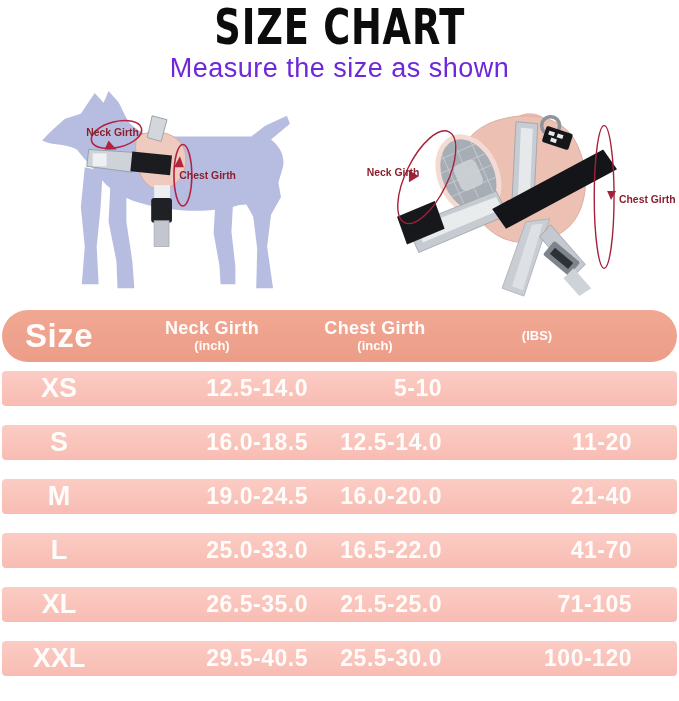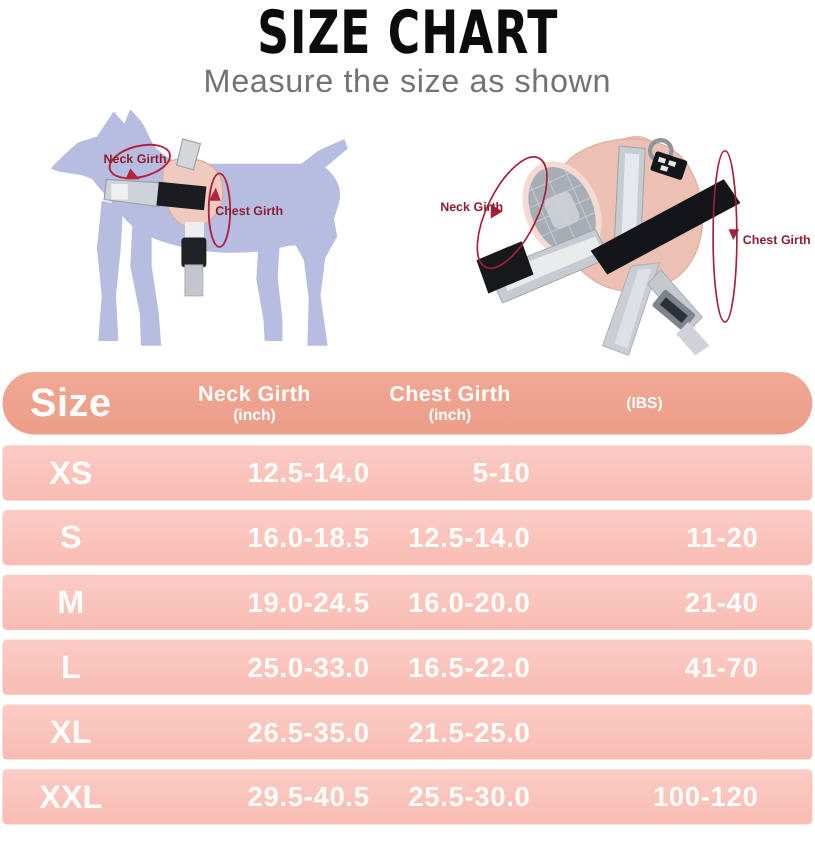--- a/index.html
+++ b/index.html
@@ -8,21 +8,21 @@
     font-family:"Liberation Sans",sans-serif;
   }
   
   .title-wrap{text-align:center;margin-top:2px;height:50px;line-height:50px;}
   .title{
     display:inline-block;font-family:"DejaVu Sans",sans-serif;font-weight:bold;
     font-size:46px;color:#0c0c0c;letter-spacing:1px;
     transform:scale(0.80,1.08);transform-origin:center;white-space:nowrap;
   }
   .subtitle{
-    text-align:center;font-size:27px;color:#737373;height:34px;line-height:32px;
+    text-align:center;font-size:27px;color:#6d28d9;height:34px;line-height:32px;
     font-family:"Liberation Sans",sans-serif;letter-spacing:0.5px;
   }
   
   .figures{display:flex;height:218px;margin-top:2px;}
   .fig-left{width:300px;height:218px;margin-left:20px;}
   .fig-right{width:330px;height:218px;margin-left:26px;}
   .measure-label{font-family:"Liberation Sans",sans-serif;font-weight:bold;}
   
   .size-table{margin:4px 2px 0 2px;}
   .grid-row{
@@ -33,21 +33,21 @@
     height:52px;border-radius:26px;margin-bottom:9px;
     background:linear-gradient(180deg,#f1a893 0%,#ec9d88 100%);
   }
   .th-size{font-size:33px;font-weight:bold;color:#fffdfb;text-align:center;letter-spacing:0.5px;}
   .th{
     text-align:center;color:#fffdfb;line-height:1.08;
   }
   .th .main{font-size:18px;font-weight:bold;display:block;letter-spacing:0.3px;}
   .th .sub{font-size:13px;font-weight:bold;display:block;}
   .trow{
-    height:46px;border-radius:4px;margin-bottom:8px;
+    height:35px;border-radius:4px;margin-bottom:19px;
     background:linear-gradient(180deg,#fbccc4 0%,#f8bcb3 100%);
     color:#fffdfb;
   }
   .cell-size{font-size:27px;font-weight:bold;text-align:center;}
   .cell{font-size:23px;font-weight:bold;text-align:right;letter-spacing:0.5px;}
 </style>
 </head>
 <body>
 
 <div class="page">
@@ -210,20 +210,21 @@
       <div class="cell">25.0-33.0</div>
       <div class="cell">16.5-22.0</div>
       <div class="cell">41-70</div>
       <div></div>
     </div>
 
     <div class="grid-row trow">
       <div class="cell-size">XL</div>
       <div class="cell">26.5-35.0</div>
       <div class="cell">21.5-25.0</div>
+      <div class="cell">71-105</div>
       <div></div>
     </div>
 
     <div class="grid-row trow">
       <div class="cell-size">XXL</div>
       <div class="cell">29.5-40.5</div>
       <div class="cell">25.5-30.0</div>
       <div class="cell">100-120</div>
       <div></div>
     </div>

